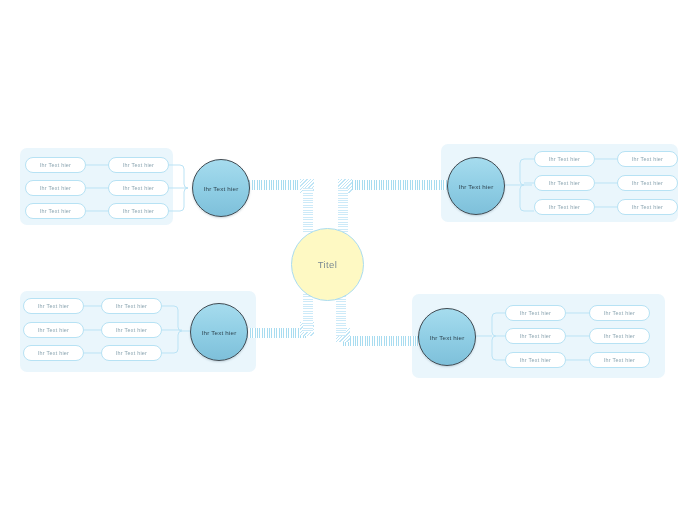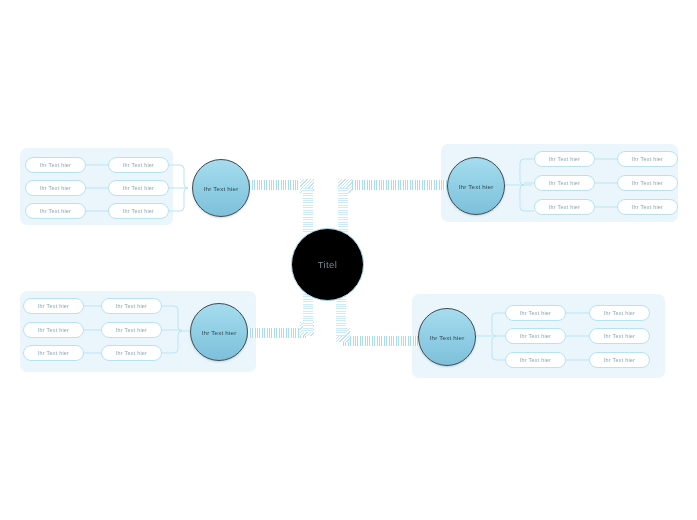--- a/index.html
+++ b/index.html
@@ -37,21 +37,21 @@
     box-shadow:0 1px 2px rgba(80,110,130,.28);
   }
   #circle-tl{left:192px;top:159px;}
   #circle-tr{left:447px;top:157px;}
   #circle-bl{left:190px;top:303px;}
   #circle-br{left:418px;top:308px;}
 
   
   #center-circle{
     position:absolute;left:291px;top:228px;width:71px;height:71px;
-    border-radius:50%;background:#000000;border:1px solid #aadcf0;
+    border-radius:50%;background:#fef9c3;border:1px solid #aadcf0;
     display:flex;align-items:center;justify-content:center;
     color:#7b8a93;font-size:9.5px;letter-spacing:.4px;
   }
 
   
   svg.wires{position:absolute;left:0;top:0;width:697px;height:520px;pointer-events:none;}
 
   
   .ribbon-h{
     position:absolute;height:10px;

